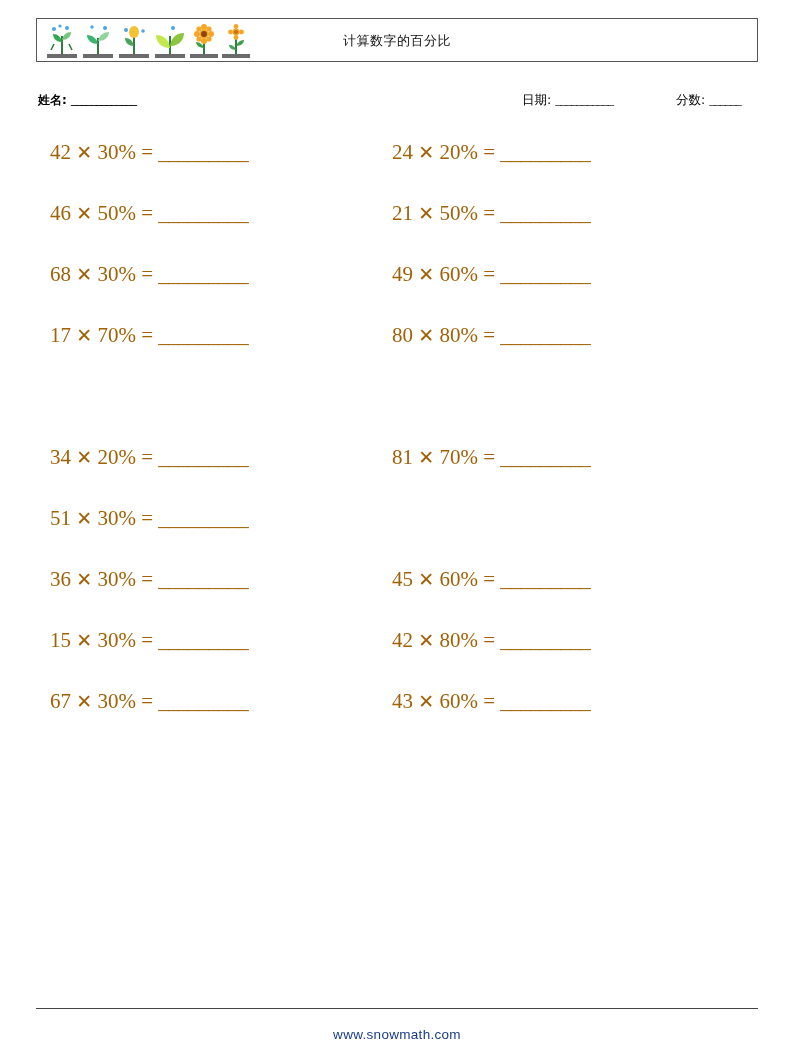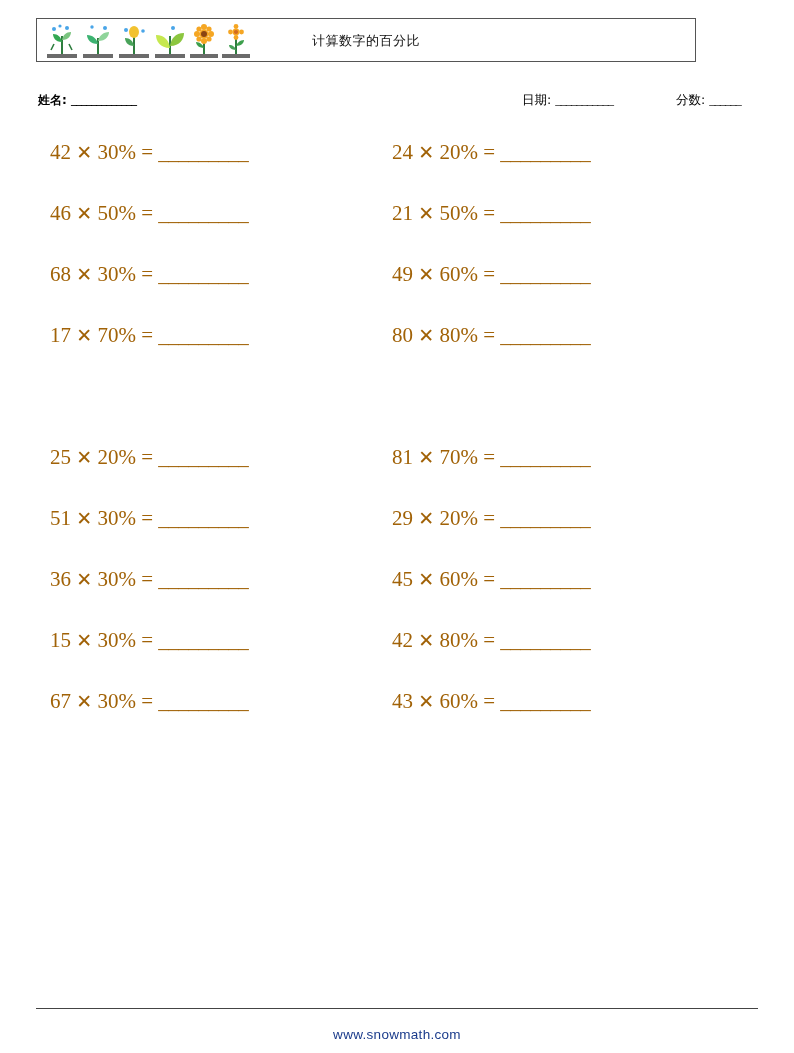--- a/index.html
+++ b/index.html
@@ -20,21 +20,21 @@
     width: 794px;
     height: 1053px;
     box-sizing: border-box;
   }
 
   
   .header-box {
     position: absolute;
     left: 36px;
     top: 18px;
-    width: 660px;
+    width: 722px;
     height: 44px;
     border: 1px solid #555555;
     box-sizing: border-box;
   }
   .header-icons {
     position: absolute;
     left: 8px;
     top: 3px;
     display: flex;
     align-items: flex-end;
@@ -310,47 +310,40 @@
         <span>=</span>
         <span class="ans">_________</span>
       </div>
     </div>
 
     <div class="prob-row">
     </div>
 
     <div class="prob-row">
       <div class="prob-cell col1">
-        <span>25</span>
+        <span>34</span>
         <span class="times">✕</span>
         <span>20%</span>
         <span>=</span>
         <span class="ans">_________</span>
       </div>
       <div class="prob-cell col2">
         <span>81</span>
         <span class="times">✕</span>
         <span>70%</span>
         <span>=</span>
         <span class="ans">_________</span>
       </div>
     </div>
 
     <div class="prob-row">
       <div class="prob-cell col1">
         <span>51</span>
         <span class="times">✕</span>
         <span>30%</span>
-        <span>=</span>
-        <span class="ans">_________</span>
-      </div>
-      <div class="prob-cell col2">
-        <span>29</span>
-        <span class="times">✕</span>
-        <span>20%</span>
         <span>=</span>
         <span class="ans">_________</span>
       </div>
     </div>
 
     <div class="prob-row">
       <div class="prob-cell col1">
         <span>36</span>
         <span class="times">✕</span>
         <span>30%</span>

